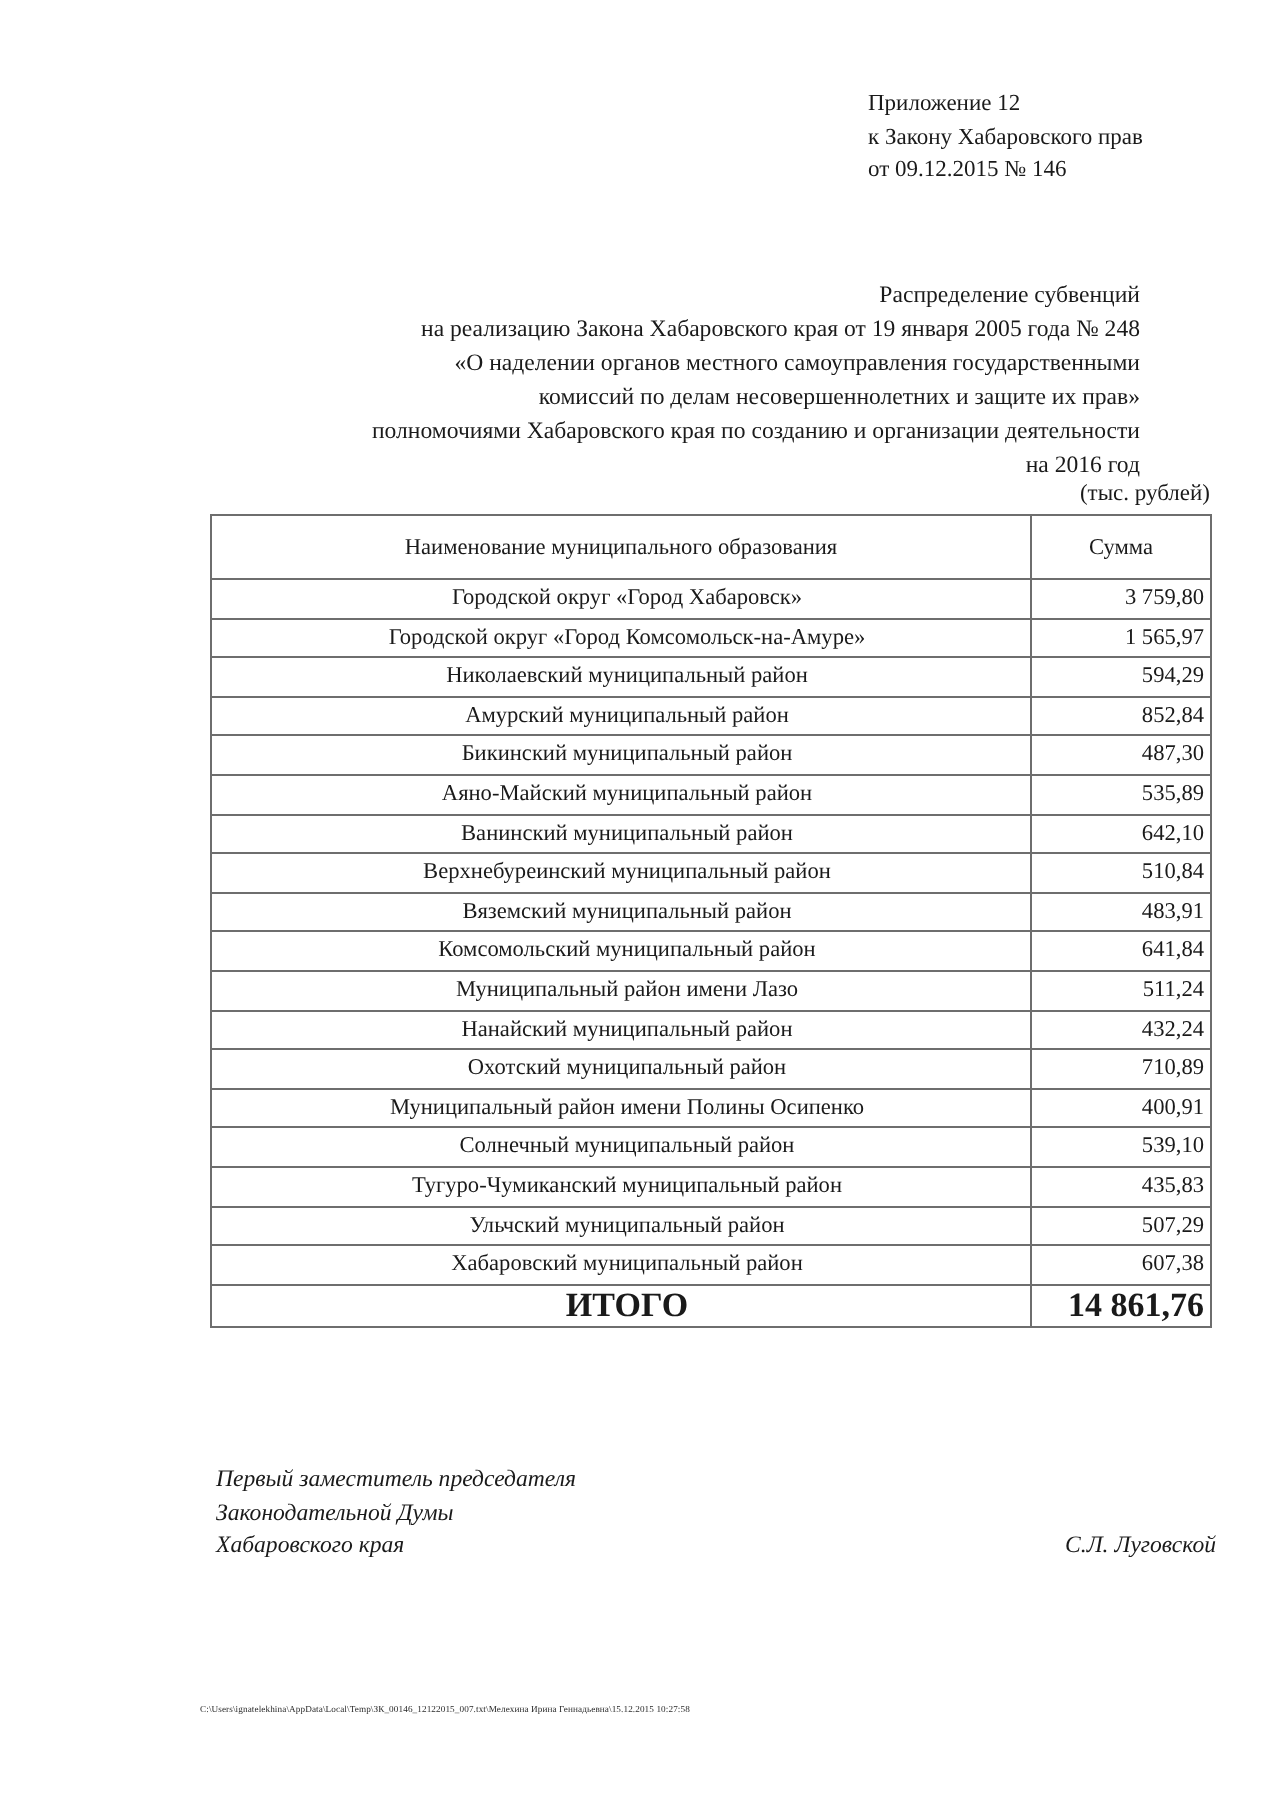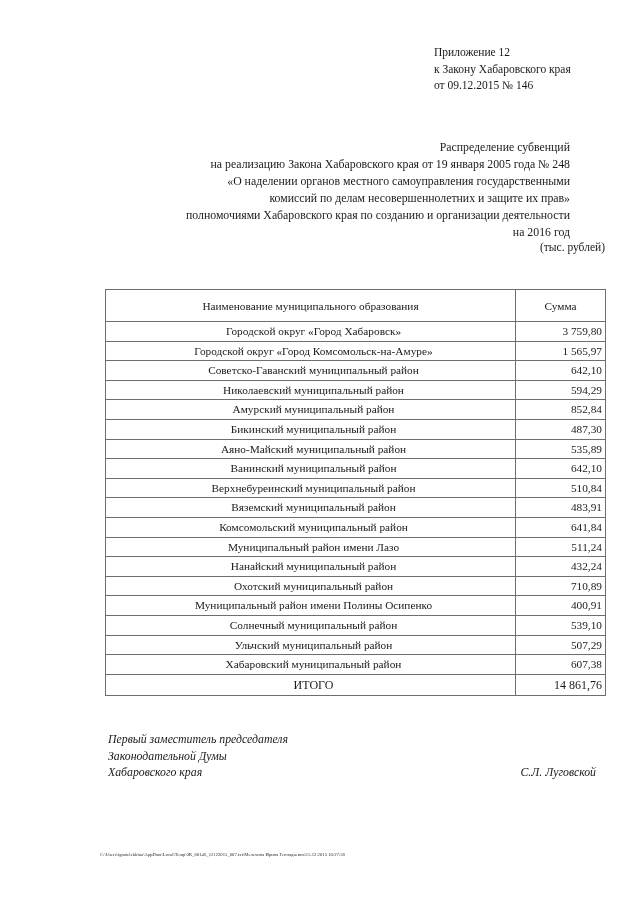--- a/index.html
+++ b/index.html
@@ -61,21 +61,20 @@
     position: absolute;
     left: 105px;
     top: 257px;
     width: 500px;
   }
   table.subv {
     border-collapse: collapse;
     width: 500px;
     table-layout: fixed;
     font-size: 11.3px;
-    margin-top: 32px;
   }
   table.subv col.c-name { width: 410px; }
   table.subv col.c-sum  { width: 90px; }
   table.subv th, table.subv td {
     border: 1px solid #6e6e6e;
     padding: 0;
     vertical-align: middle;
   }
   table.subv th {
     font-weight: normal;
@@ -92,43 +91,43 @@
     overflow: hidden;
   }
   table.subv td.sum {
     text-align: right;
     padding-right: 3px;
     height: 18.6px;
     line-height: 18.6px;
     white-space: nowrap;
   }
   table.subv tr.total td {
-    font-weight: normal;
-    font-size: 12px;
+    font-weight: bold;
+    font-size: 17px;
     height: 20px;
     line-height: 20px;
   }
 
   
   .sign-block {
     position: absolute;
     left: 108px;
     top: 731px;
     width: 500px;
     font-size: 11.8px;
     line-height: 16.5px;
     font-style: italic;
   }
   .sign-row {
     position: relative;
     white-space: nowrap;
   }
   .sign-name {
     position: absolute;
-    right: 12px;
+    right: 0;
     top: 0;
     white-space: nowrap;
   }
 
   
   .footer-path {
     position: absolute;
     left: 100px;
     top: 851px;
     font-family: "Liberation Serif", "DejaVu Serif", serif;
@@ -139,21 +138,21 @@
     white-space: nowrap;
   }
 </style>
 </head>
 <body>
 
 <div class="page">
 
   <div class="doc-ref">
     <div>Приложение 12</div>
-    <div>к Закону Хабаровского края</div>
+    <div>к Закону Хабаровского прав</div>
     <div>от 09.12.2015  № 146</div>
   </div>
 
   <div class="title-block">
     <div class="tline">Распределение субвенций</div>
     <div class="tline">на реализацию Закона Хабаровского края от 19 января 2005 года № 248</div>
     <div class="tline">«О наделении органов местного самоуправления государственными</div>
     <div class="tline">комиссий по делам несовершеннолетних и защите их прав»</div>
     <div class="tline">полномочиями Хабаровского края по созданию и организации деятельности</div>
     <div class="tline">на 2016 год</div>
@@ -176,24 +175,20 @@
       <tbody id="table-body">
           <tr>
             <td class="name">Городской округ «Город Хабаровск»</td>
             <td class="sum">3 759,80</td>
           </tr>
           <tr>
             <td class="name">Городской округ «Город Комсомольск-на-Амуре»</td>
             <td class="sum">1 565,97</td>
           </tr>
           <tr>
-            <td class="name">Советско-Гаванский муниципальный район</td>
-            <td class="sum">642,10</td>
-          </tr>
-          <tr>
             <td class="name">Николаевский муниципальный район</td>
             <td class="sum">594,29</td>
           </tr>
           <tr>
             <td class="name">Амурский муниципальный район</td>
             <td class="sum">852,84</td>
           </tr>
           <tr>
             <td class="name">Бикинский муниципальный район</td>
             <td class="sum">487,30</td>
@@ -230,20 +225,24 @@
             <td class="name">Охотский муниципальный район</td>
             <td class="sum">710,89</td>
           </tr>
           <tr>
             <td class="name">Муниципальный район имени Полины Осипенко</td>
             <td class="sum">400,91</td>
           </tr>
           <tr>
             <td class="name">Солнечный муниципальный район</td>
             <td class="sum">539,10</td>
+          </tr>
+          <tr>
+            <td class="name">Тугуро-Чумиканский муниципальный район</td>
+            <td class="sum">435,83</td>
           </tr>
           <tr>
             <td class="name">Ульчский муниципальный район</td>
             <td class="sum">507,29</td>
           </tr>
           <tr>
             <td class="name">Хабаровский муниципальный район</td>
             <td class="sum">607,38</td>
           </tr>
           <tr class="total">

